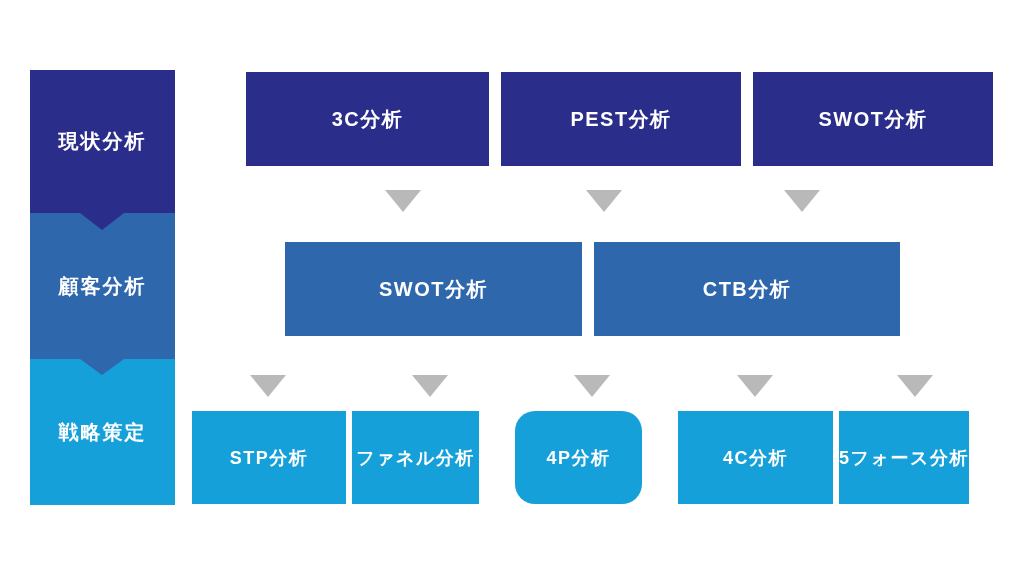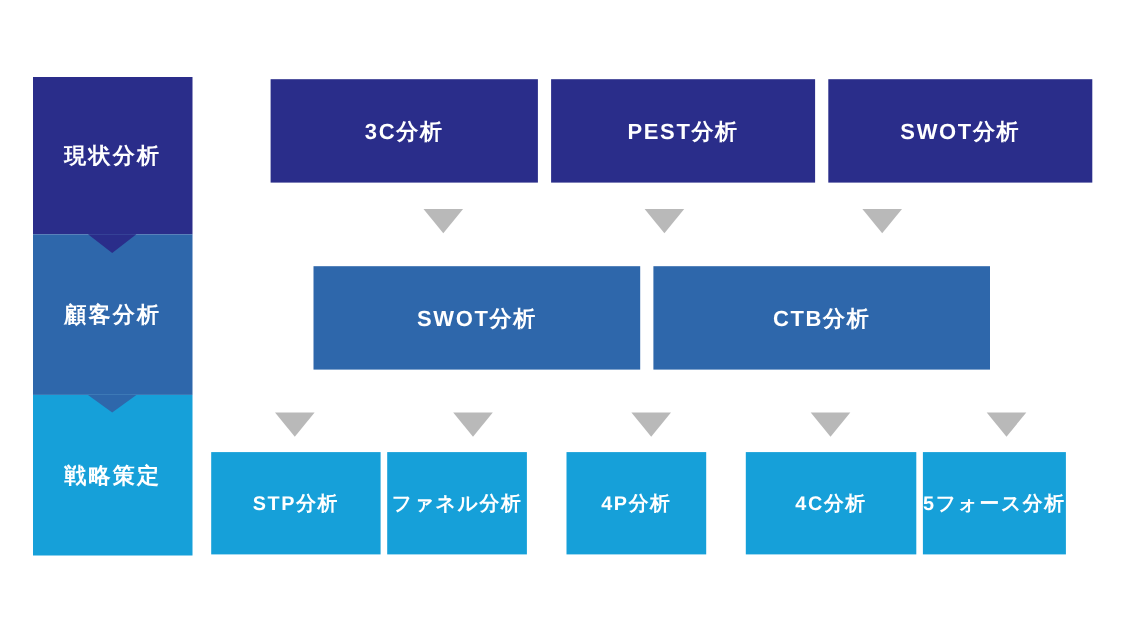--- a/index.html
+++ b/index.html
@@ -109,21 +109,21 @@
   <div class="arrow arrow-r2" style="left:574px;"></div>
   <div class="arrow arrow-r2" style="left:737px;"></div>
   <div class="arrow arrow-r2" style="left:897px;"></div>
 
   <div class="box row3" style="left:192px; width:154px;">
     <span>STP分析</span>
   </div>
   <div class="box row3" style="left:352px; width:127px;">
     <span>ファネル分析</span>
   </div>
-  <div class="box row3" style="left:515px; width:127px;">
+  <div class="box row3" style="left:515px; width:127px;border-radius:20px;">
     <span>4P分析</span>
   </div>
   <div class="box row3" style="left:678px; width:155px;">
     <span>4C分析</span>
   </div>
   <div class="box row3" style="left:839px; width:130px;">
     <span>5フォース分析</span>
   </div>
 
 </div>

